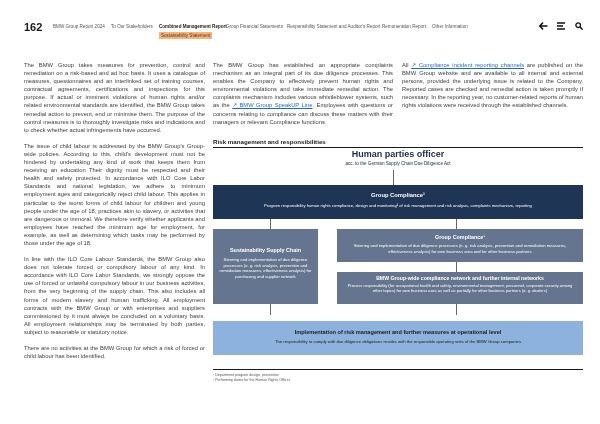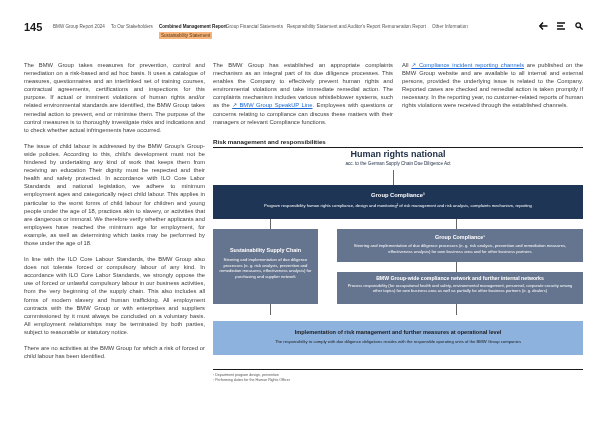--- a/index.html
+++ b/index.html
@@ -31,21 +31,21 @@
   .mid { background:#66758f; }
   .light { background:#8eb2de; color:#1a1a1a; }
 
   .footnote-rule { position:absolute; left:213px; top:369px; width:370px; height:1px; background:#1a1a1a; }
   .footnote { position:absolute; left:213px; font-size:3.6px; color:#555; }
 </style>
 </head>
 <body>
 
 <div class="topbar">
-  <div class="page-num">145</div>
+  <div class="page-num">162</div>
   <span class="nav" style="left:53px">BMW Group Report 2024</span>
   <span class="nav" style="left:111px">To Our Stakeholders</span>
   <span class="nav active" style="left:159px">Combined Management Report</span>
   <span class="nav" style="left:226px">Group Financial Statements</span>
   <span class="nav" style="left:287px">Responsibility Statement and Auditor's Report</span>
   <span class="nav" style="left:382px">Remuneration Report</span>
   <span class="nav" style="left:432px">Other Information</span>
   <span class="subnav">Sustainability Statement</span>
 
   <div class="icons">
@@ -81,21 +81,21 @@
   </p>
 </div>
 
 <div class="col" style="left:402px; top:61px; width:181px;">
   <p>
     <span>All </span><span class="link">↗ Compliance incident reporting channels</span><span> are published on the BMW Group website and are available to all internal and external persons, provided the underlying issue is related to the Company. Reported cases are checked and remedial action is taken promptly if necessary. In the reporting year, no customer-related reports of human rights violations were received through the established channels.</span>
   </p>
 </div>
 
 <div class="section-title">Risk management and responsibilities</div>
-<div class="hro-title">Human rights national</div>
+<div class="hro-title">Human parties officer</div>
 <div class="hro-sub">acc. to the German Supply Chain Due Diligence Act</div>
 
 <div class="vline" style="left:393px; top:170px; height:15px;"></div>
 
 <div class="box dark" style="left:213px; top:185px; width:370px; height:34px; padding-top:7px;">
   <div class="t" style="font-size:5.8px;">Group Compliance¹</div>
   <div style="font-size:4.2px; margin-top:5px;">Program responsibility human rights compliance, design and monitoring² of risk management and risk analysis, complaints mechanism, reporting</div>
 </div>
 
 <div class="vline" style="left:270px; top:219px; height:10px;"></div>

